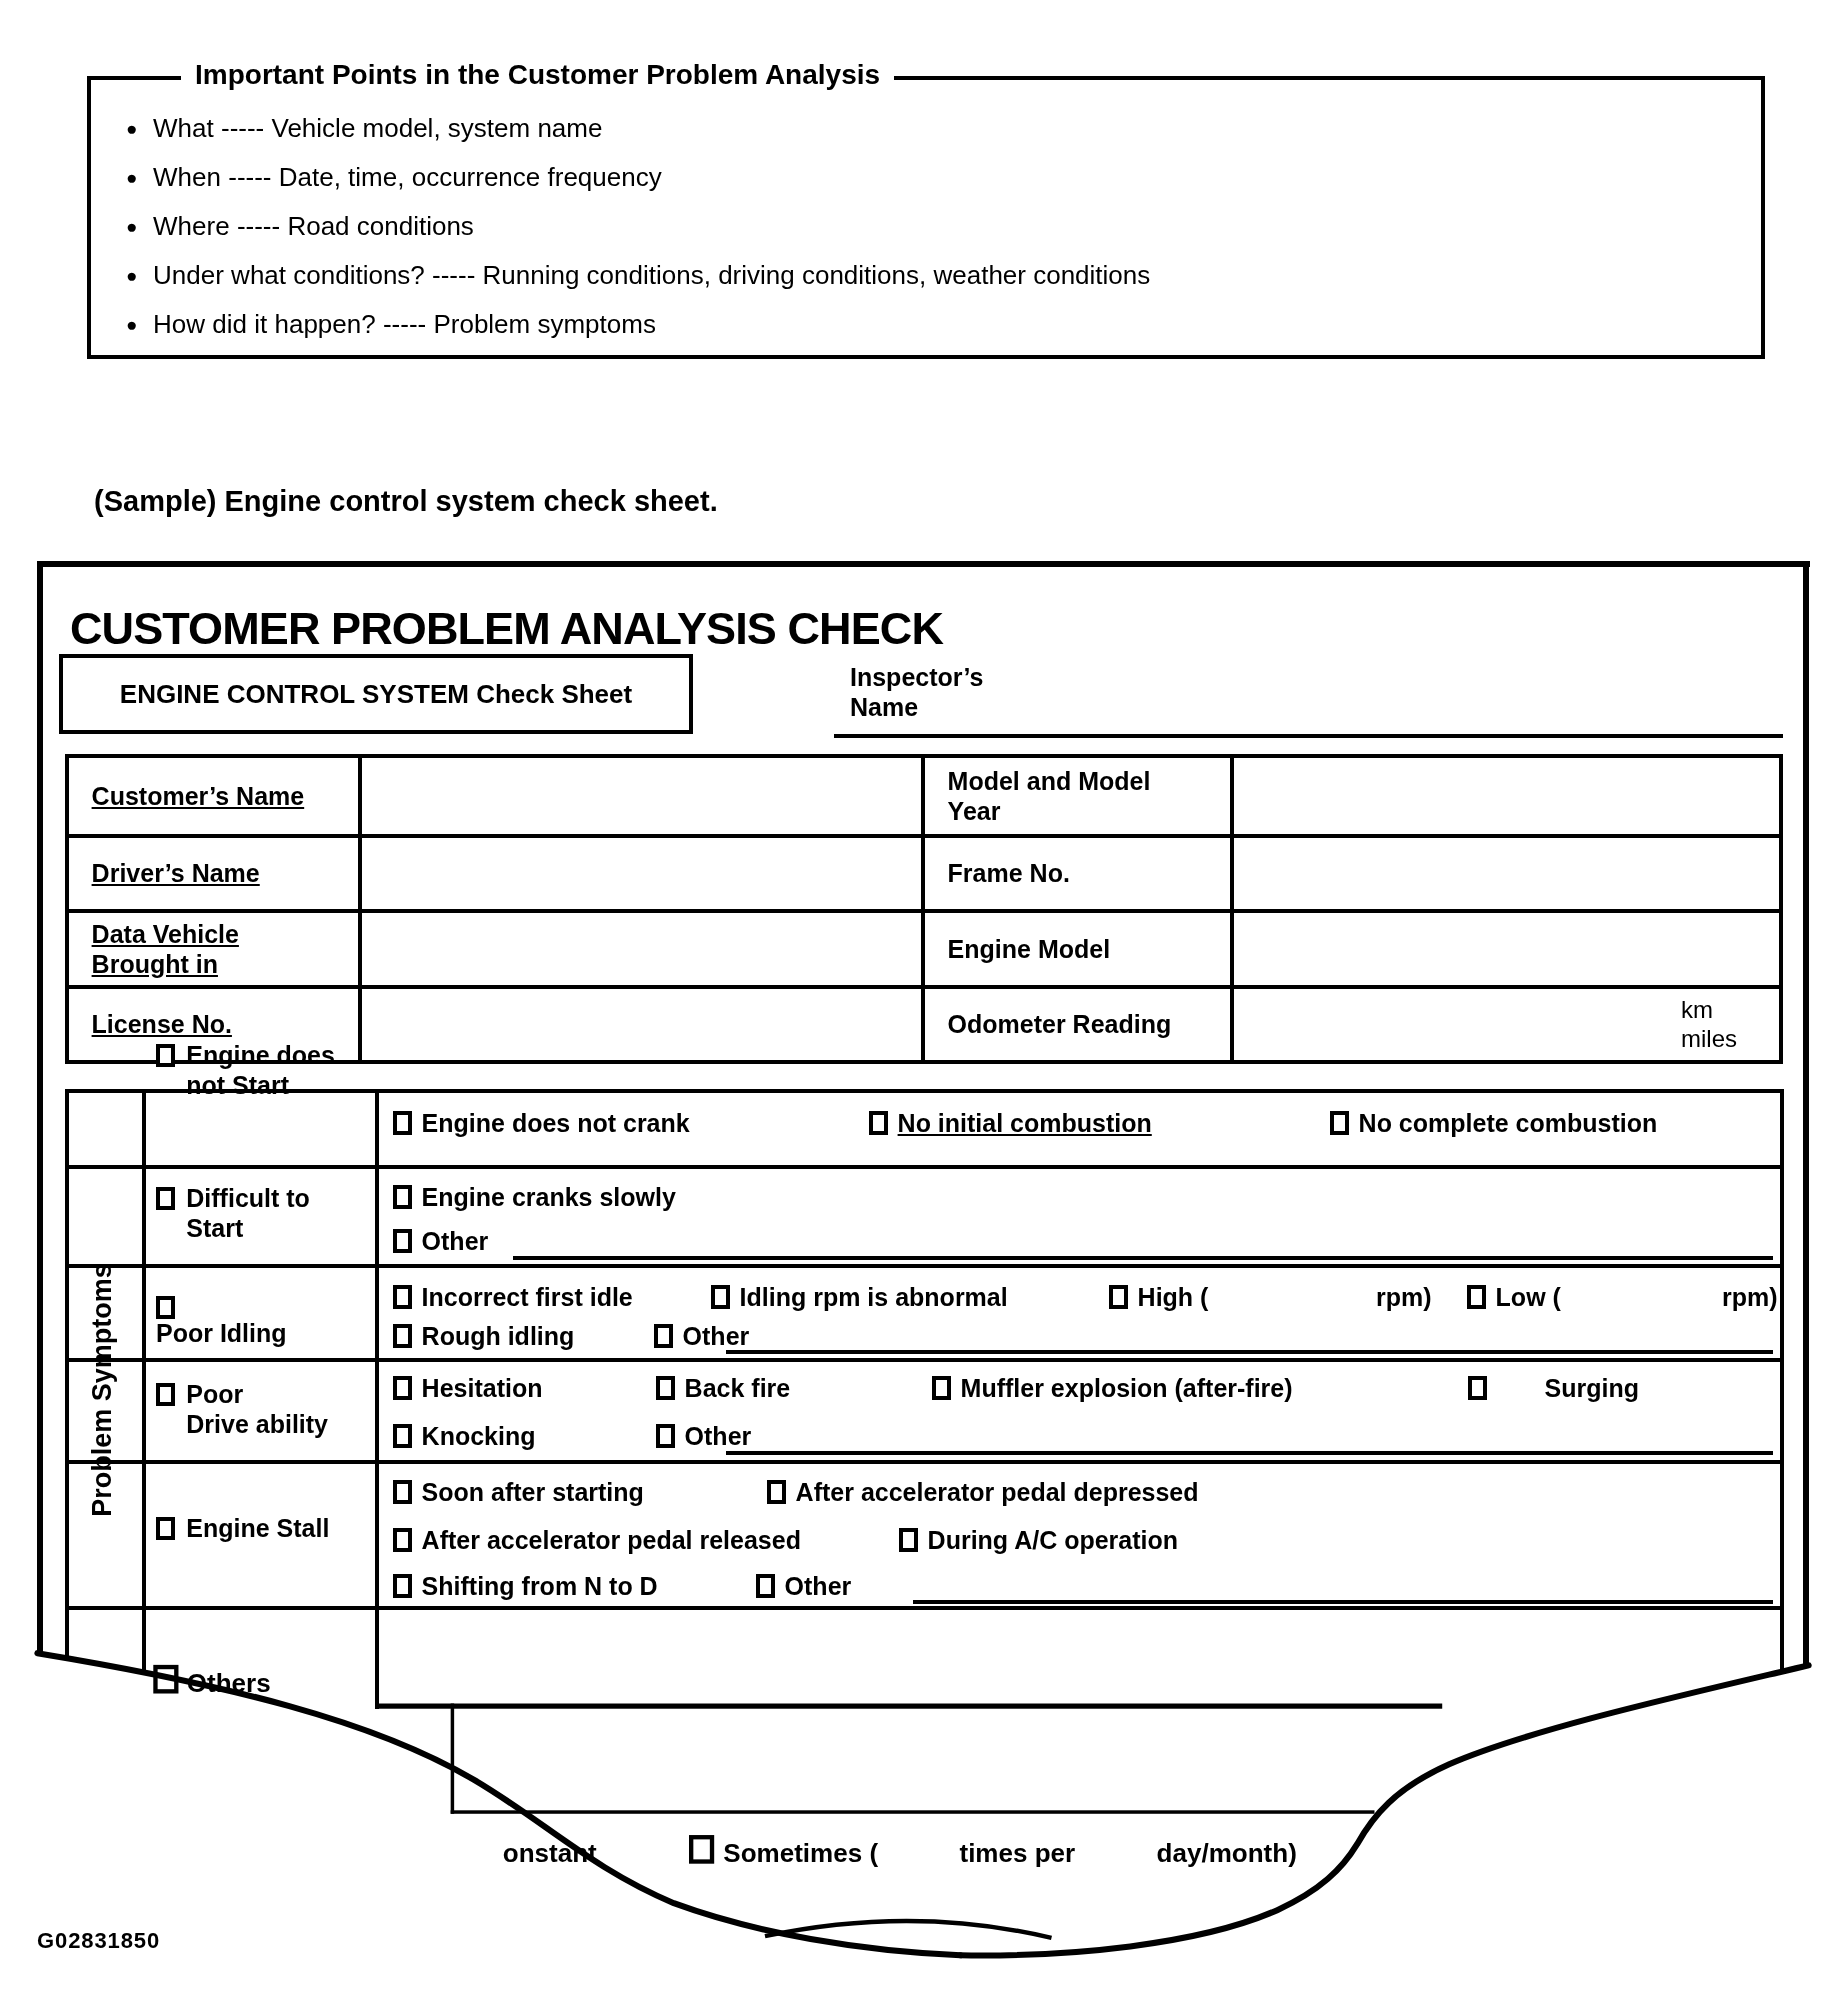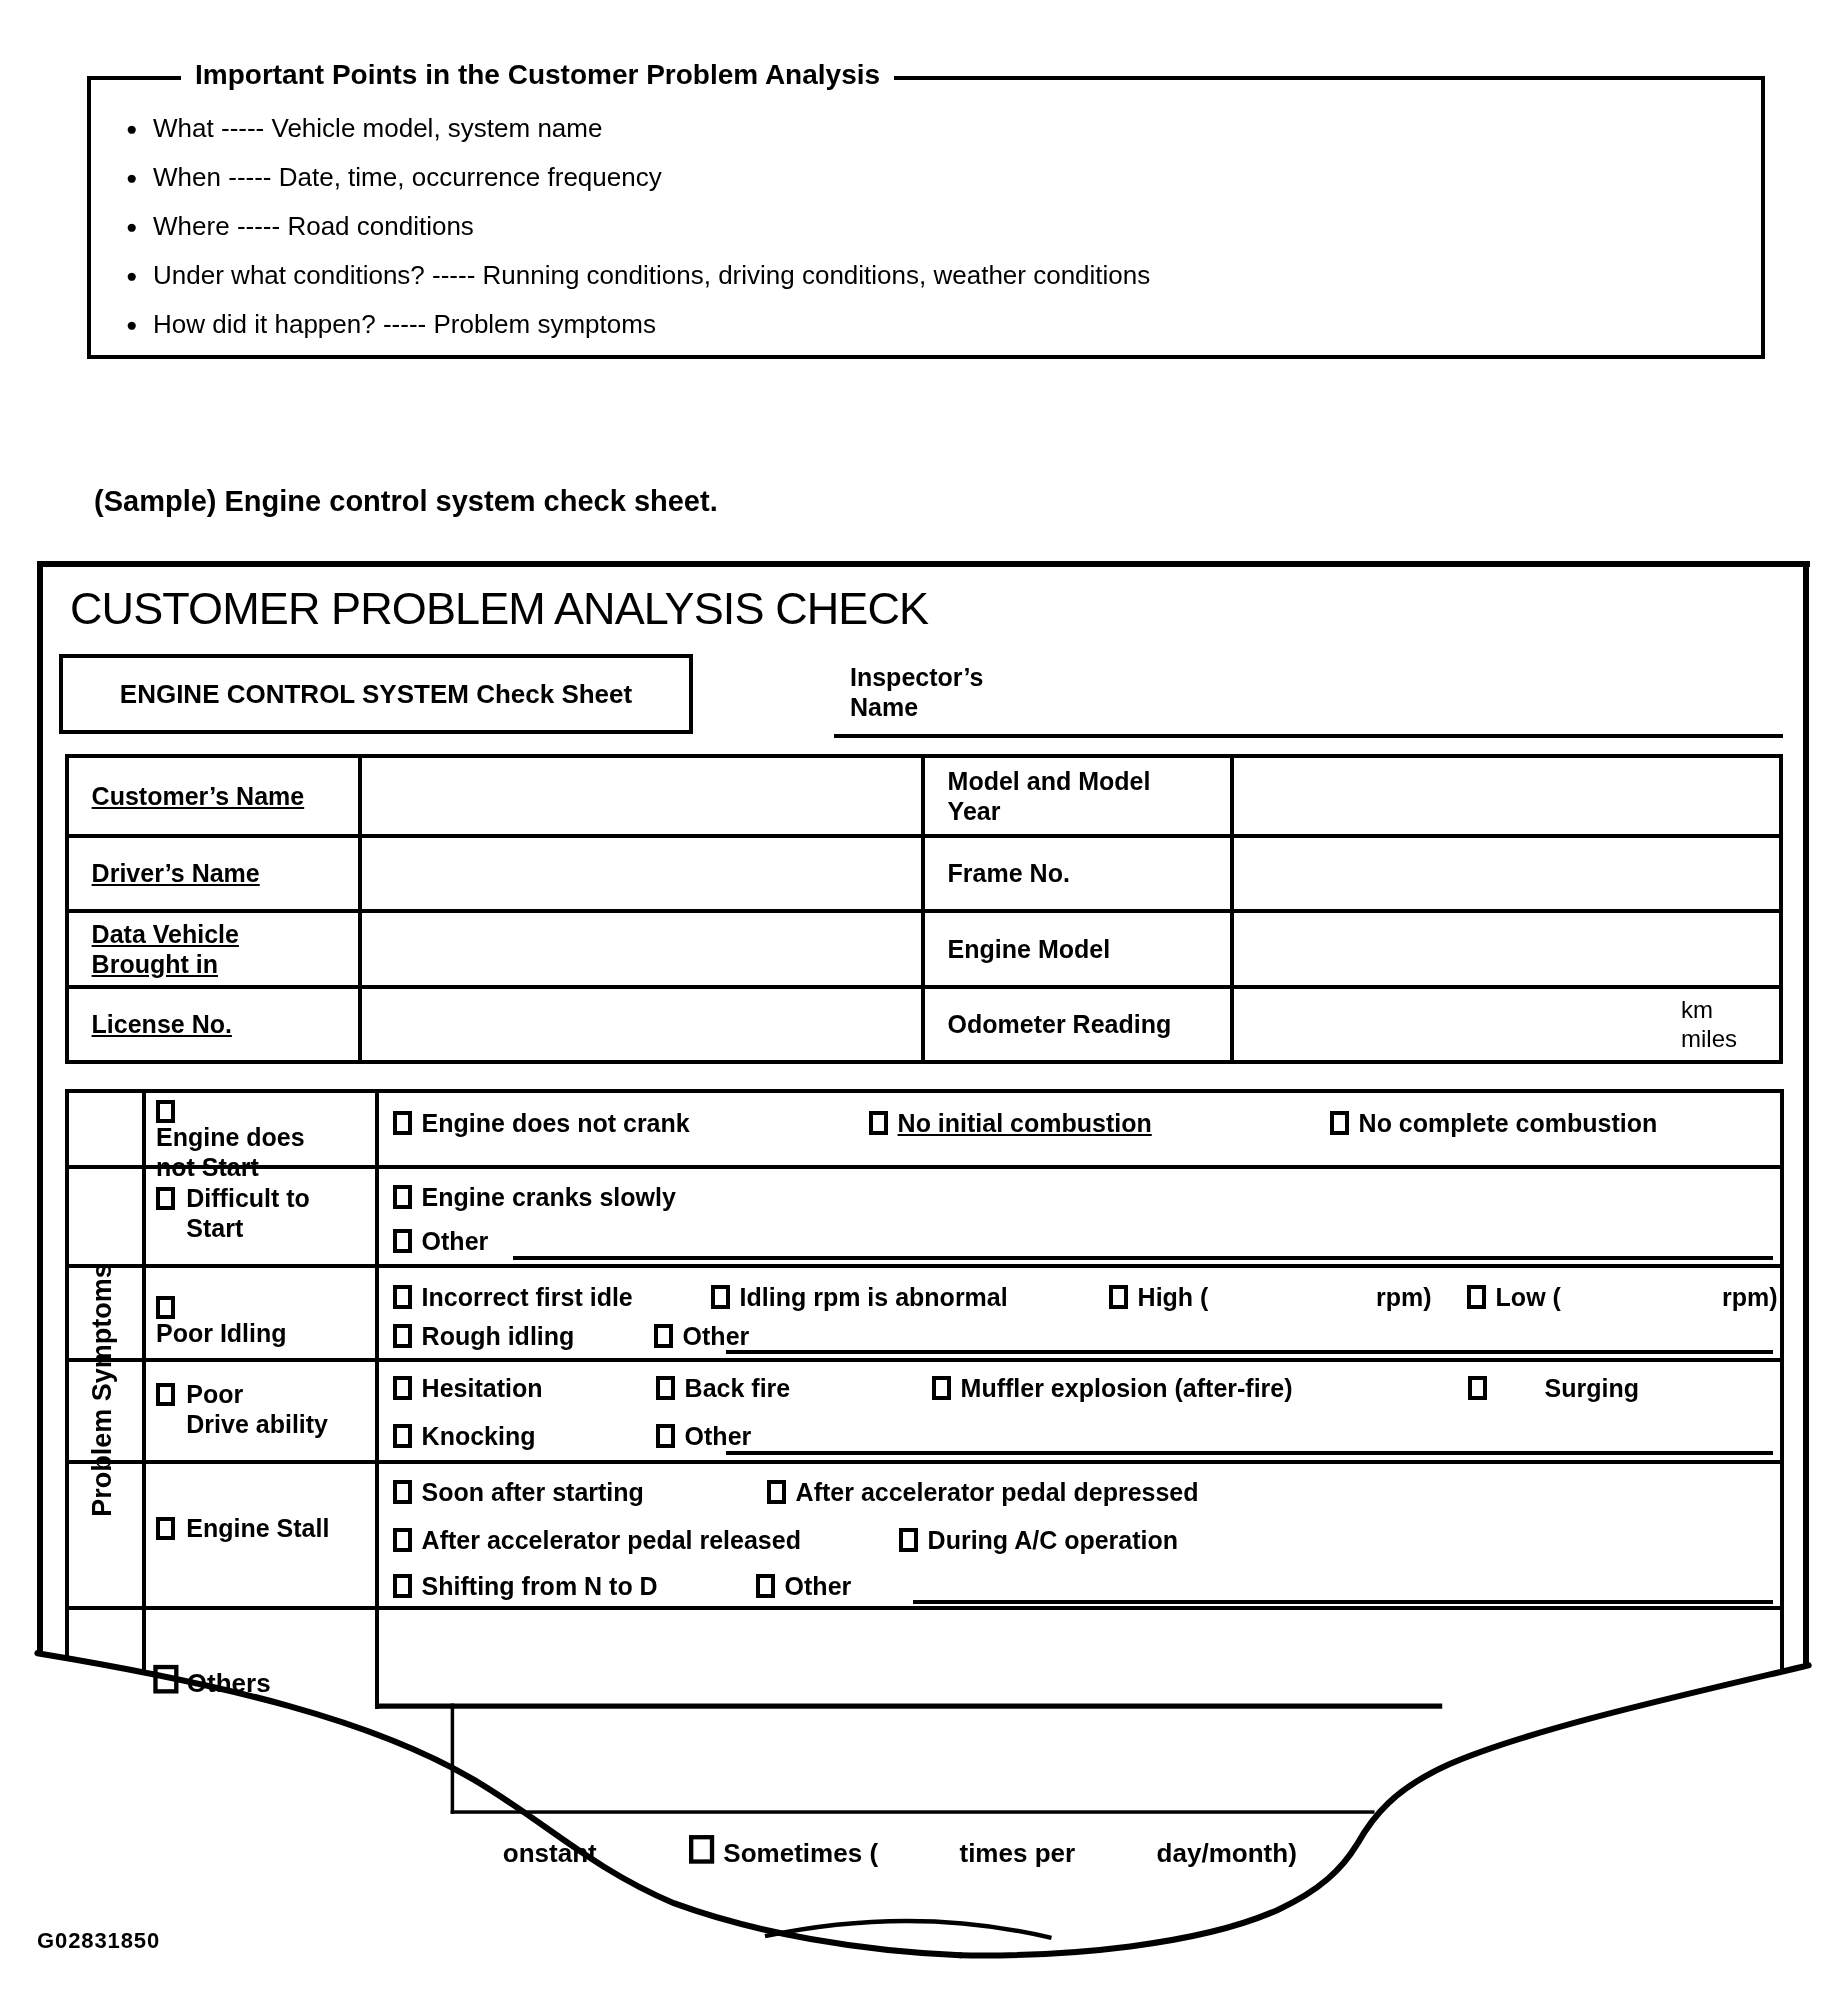--- a/index.html
+++ b/index.html
@@ -24,21 +24,21 @@
     font-size:26px;font-weight:normal;line-height:35px;margin-bottom:14px;
     display:flex;align-items:flex-start;white-space:nowrap;
   }
   .bullet{font-size:19px;line-height:35px;margin-right:15.6px;}
 
   
   .sample-caption{position:absolute;left:94px;top:485px;font-size:29px;font-weight:bold;}
   .figure-code{position:absolute;left:37px;top:1928px;font-size:22px;font-weight:bold;z-index:10;letter-spacing:0.9px;}
 
   
-  .form-title{position:absolute;left:70px;top:583px;font-size:45px;font-weight:normal;letter-spacing:-0.9px;white-space:nowrap;}
+  .form-title{position:absolute;left:70px;top:603px;font-size:45px;font-weight:bold;letter-spacing:-0.9px;white-space:nowrap;}
   .sheet-box{
     position:absolute;left:59px;top:654px;width:634px;height:80px;border:4.3px solid #000;
     box-sizing:border-box;display:flex;align-items:center;justify-content:center;
     font-size:26px;font-weight:bold;white-space:nowrap;
   }
   .inspector-label{position:absolute;left:850px;top:662px;font-size:25px;font-weight:bold;line-height:30px;white-space:pre-line;}
 
   
   .customer-table{
     position:absolute;left:65px;top:754px;width:1718px;height:310px;
@@ -155,21 +155,21 @@
   <div class="vline" style="left:142px;top:1089px;height:594px;width:3.5px;"></div>
   <div class="vline" style="left:375px;top:1089px;height:620px;"></div>
   <div class="hline" style="left:65px;top:1165px;width:1718px;"></div>
   <div class="hline" style="left:65px;top:1264px;width:1718px;"></div>
   <div class="hline" style="left:65px;top:1358px;width:1718px;"></div>
   <div class="hline" style="left:65px;top:1460px;width:1718px;"></div>
   <div class="hline" style="left:65px;top:1606px;width:1718px;"></div>
 
   <div class="side-label">Problem Symptoms</div>
 
-  <div class="cat-item" style="left:156px;top:1097px;flex-direction:column;">
+  <div class="cat-item" style="left:156px;top:1041px;">
     <span class="cb"></span>
     <span>Engine does
 not Start</span>
   </div>
   <div class="cat-item" style="left:156px;top:1184px;">
     <span class="cb"></span>
     <span>Difficult to
 Start</span>
   </div>
   <div class="cat-item" style="left:156px;top:1293px;flex-direction:column;">

